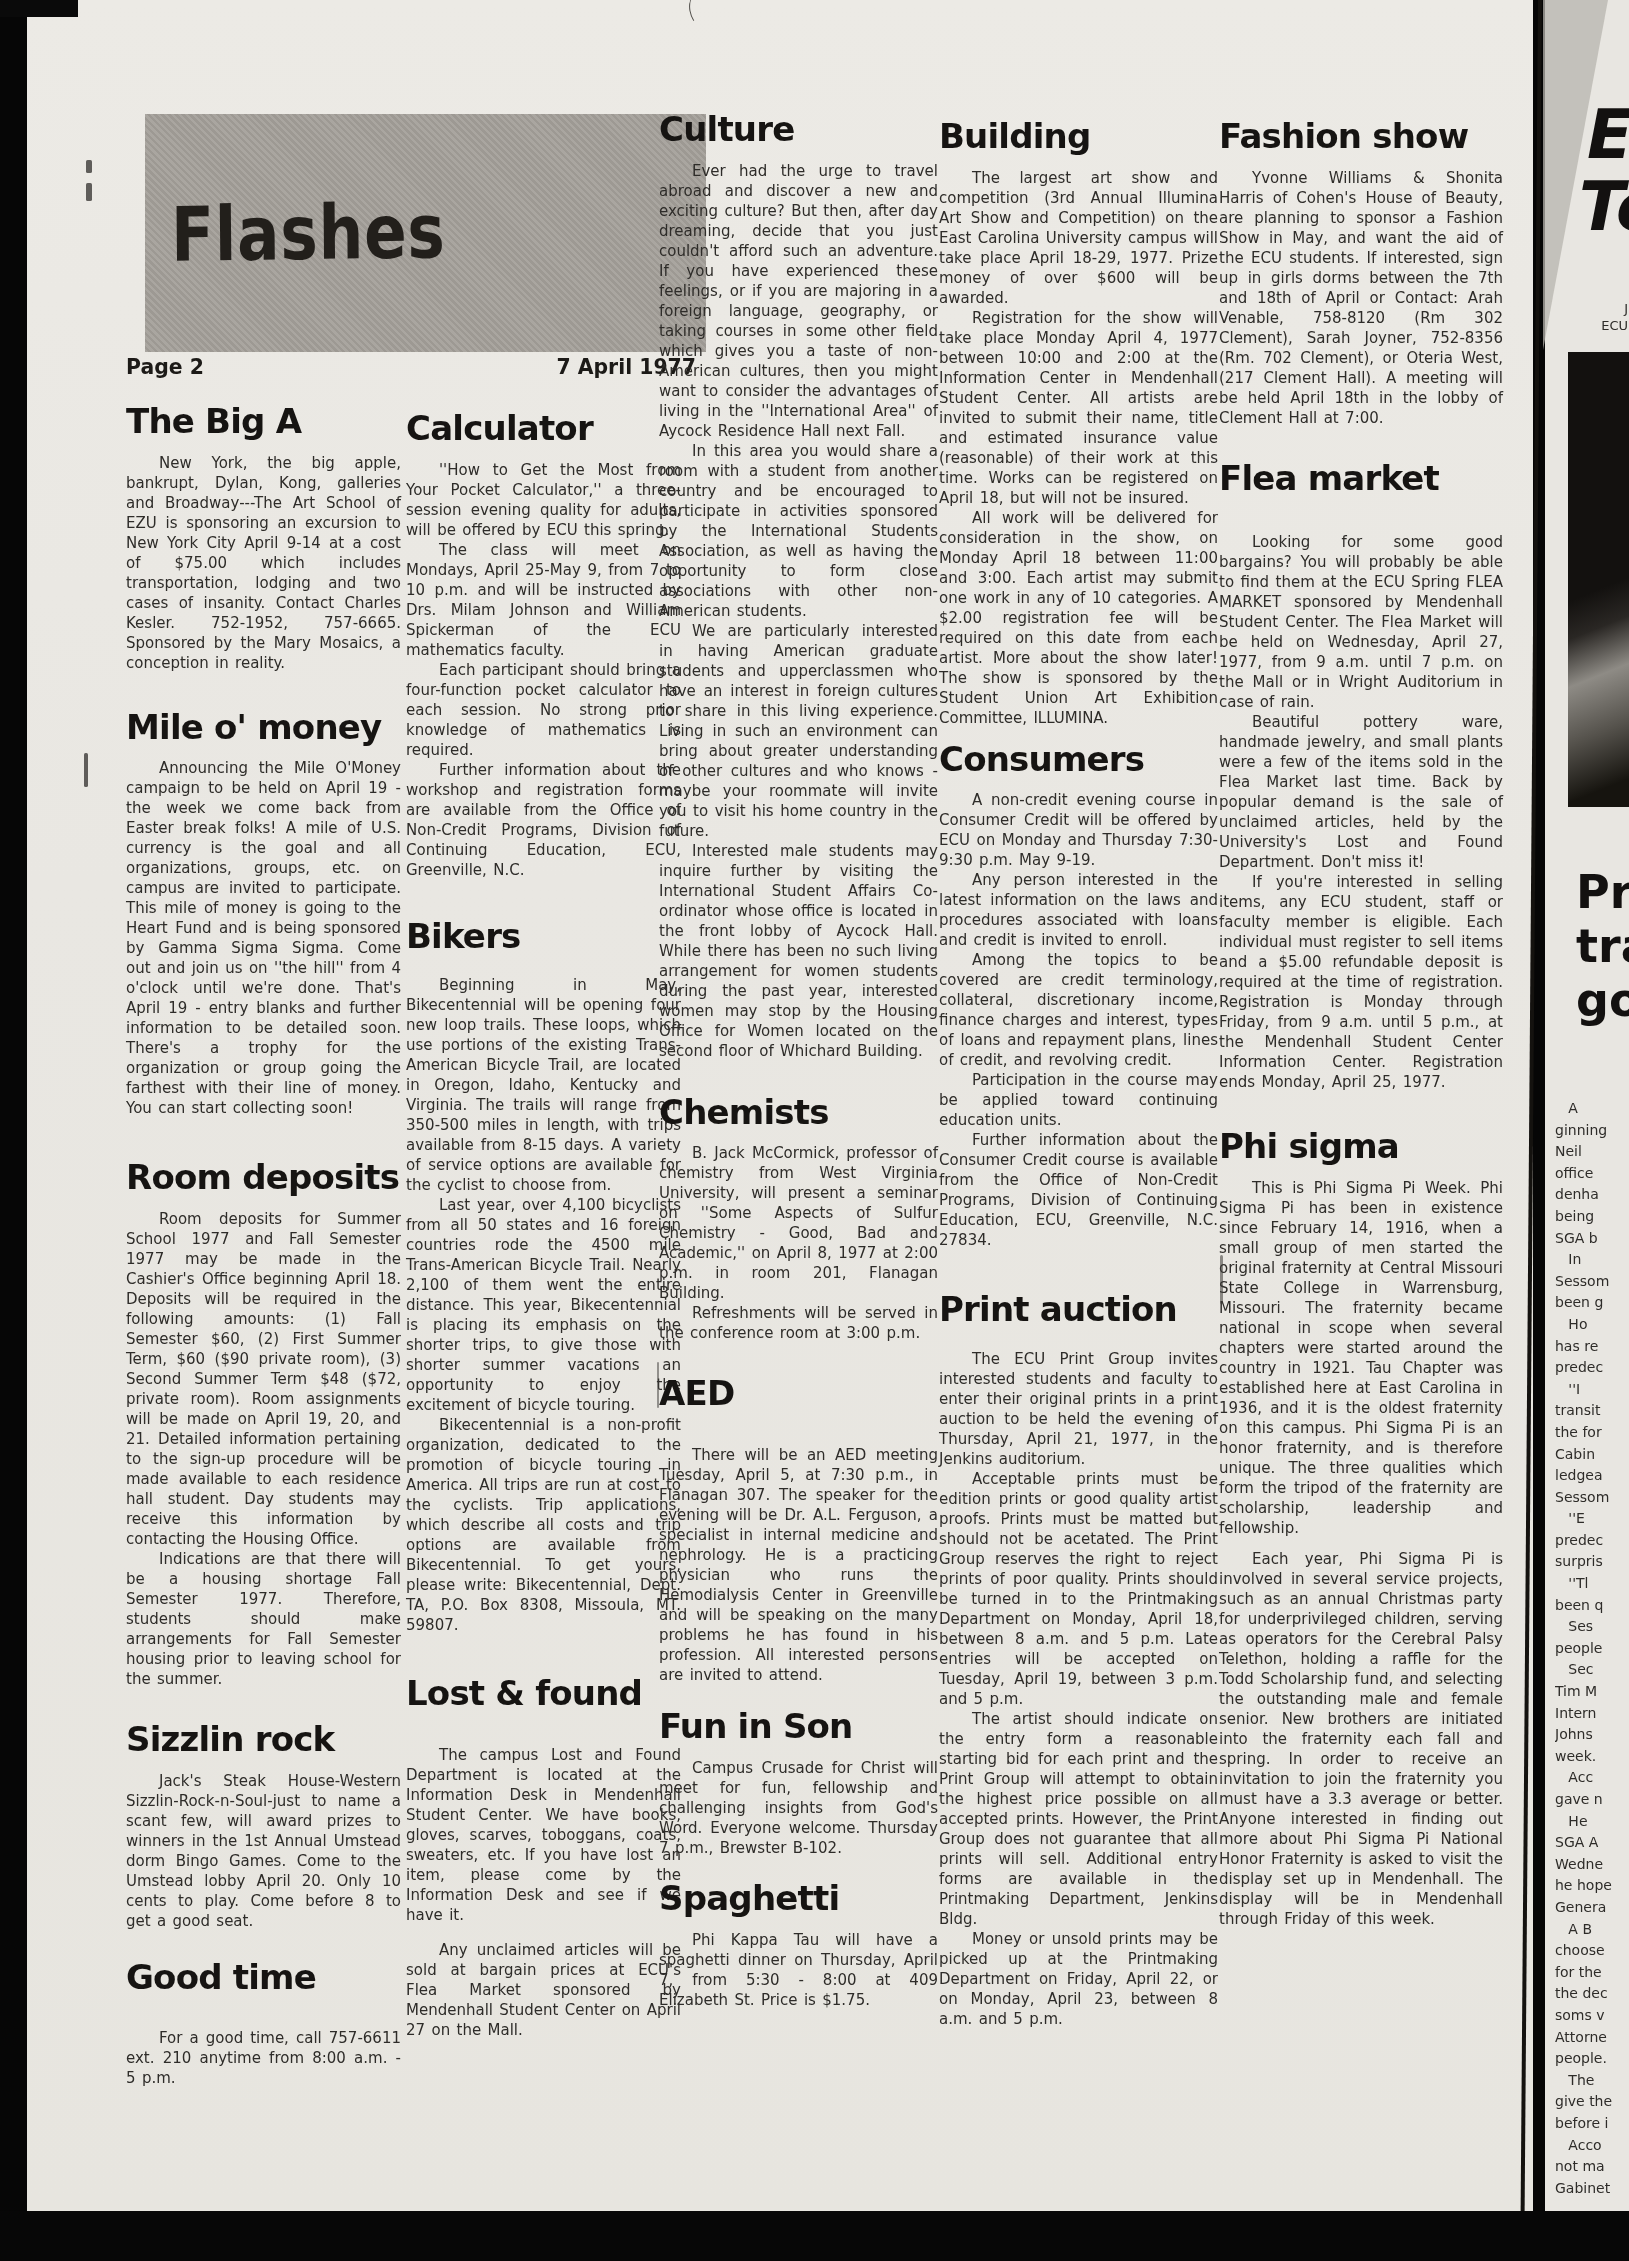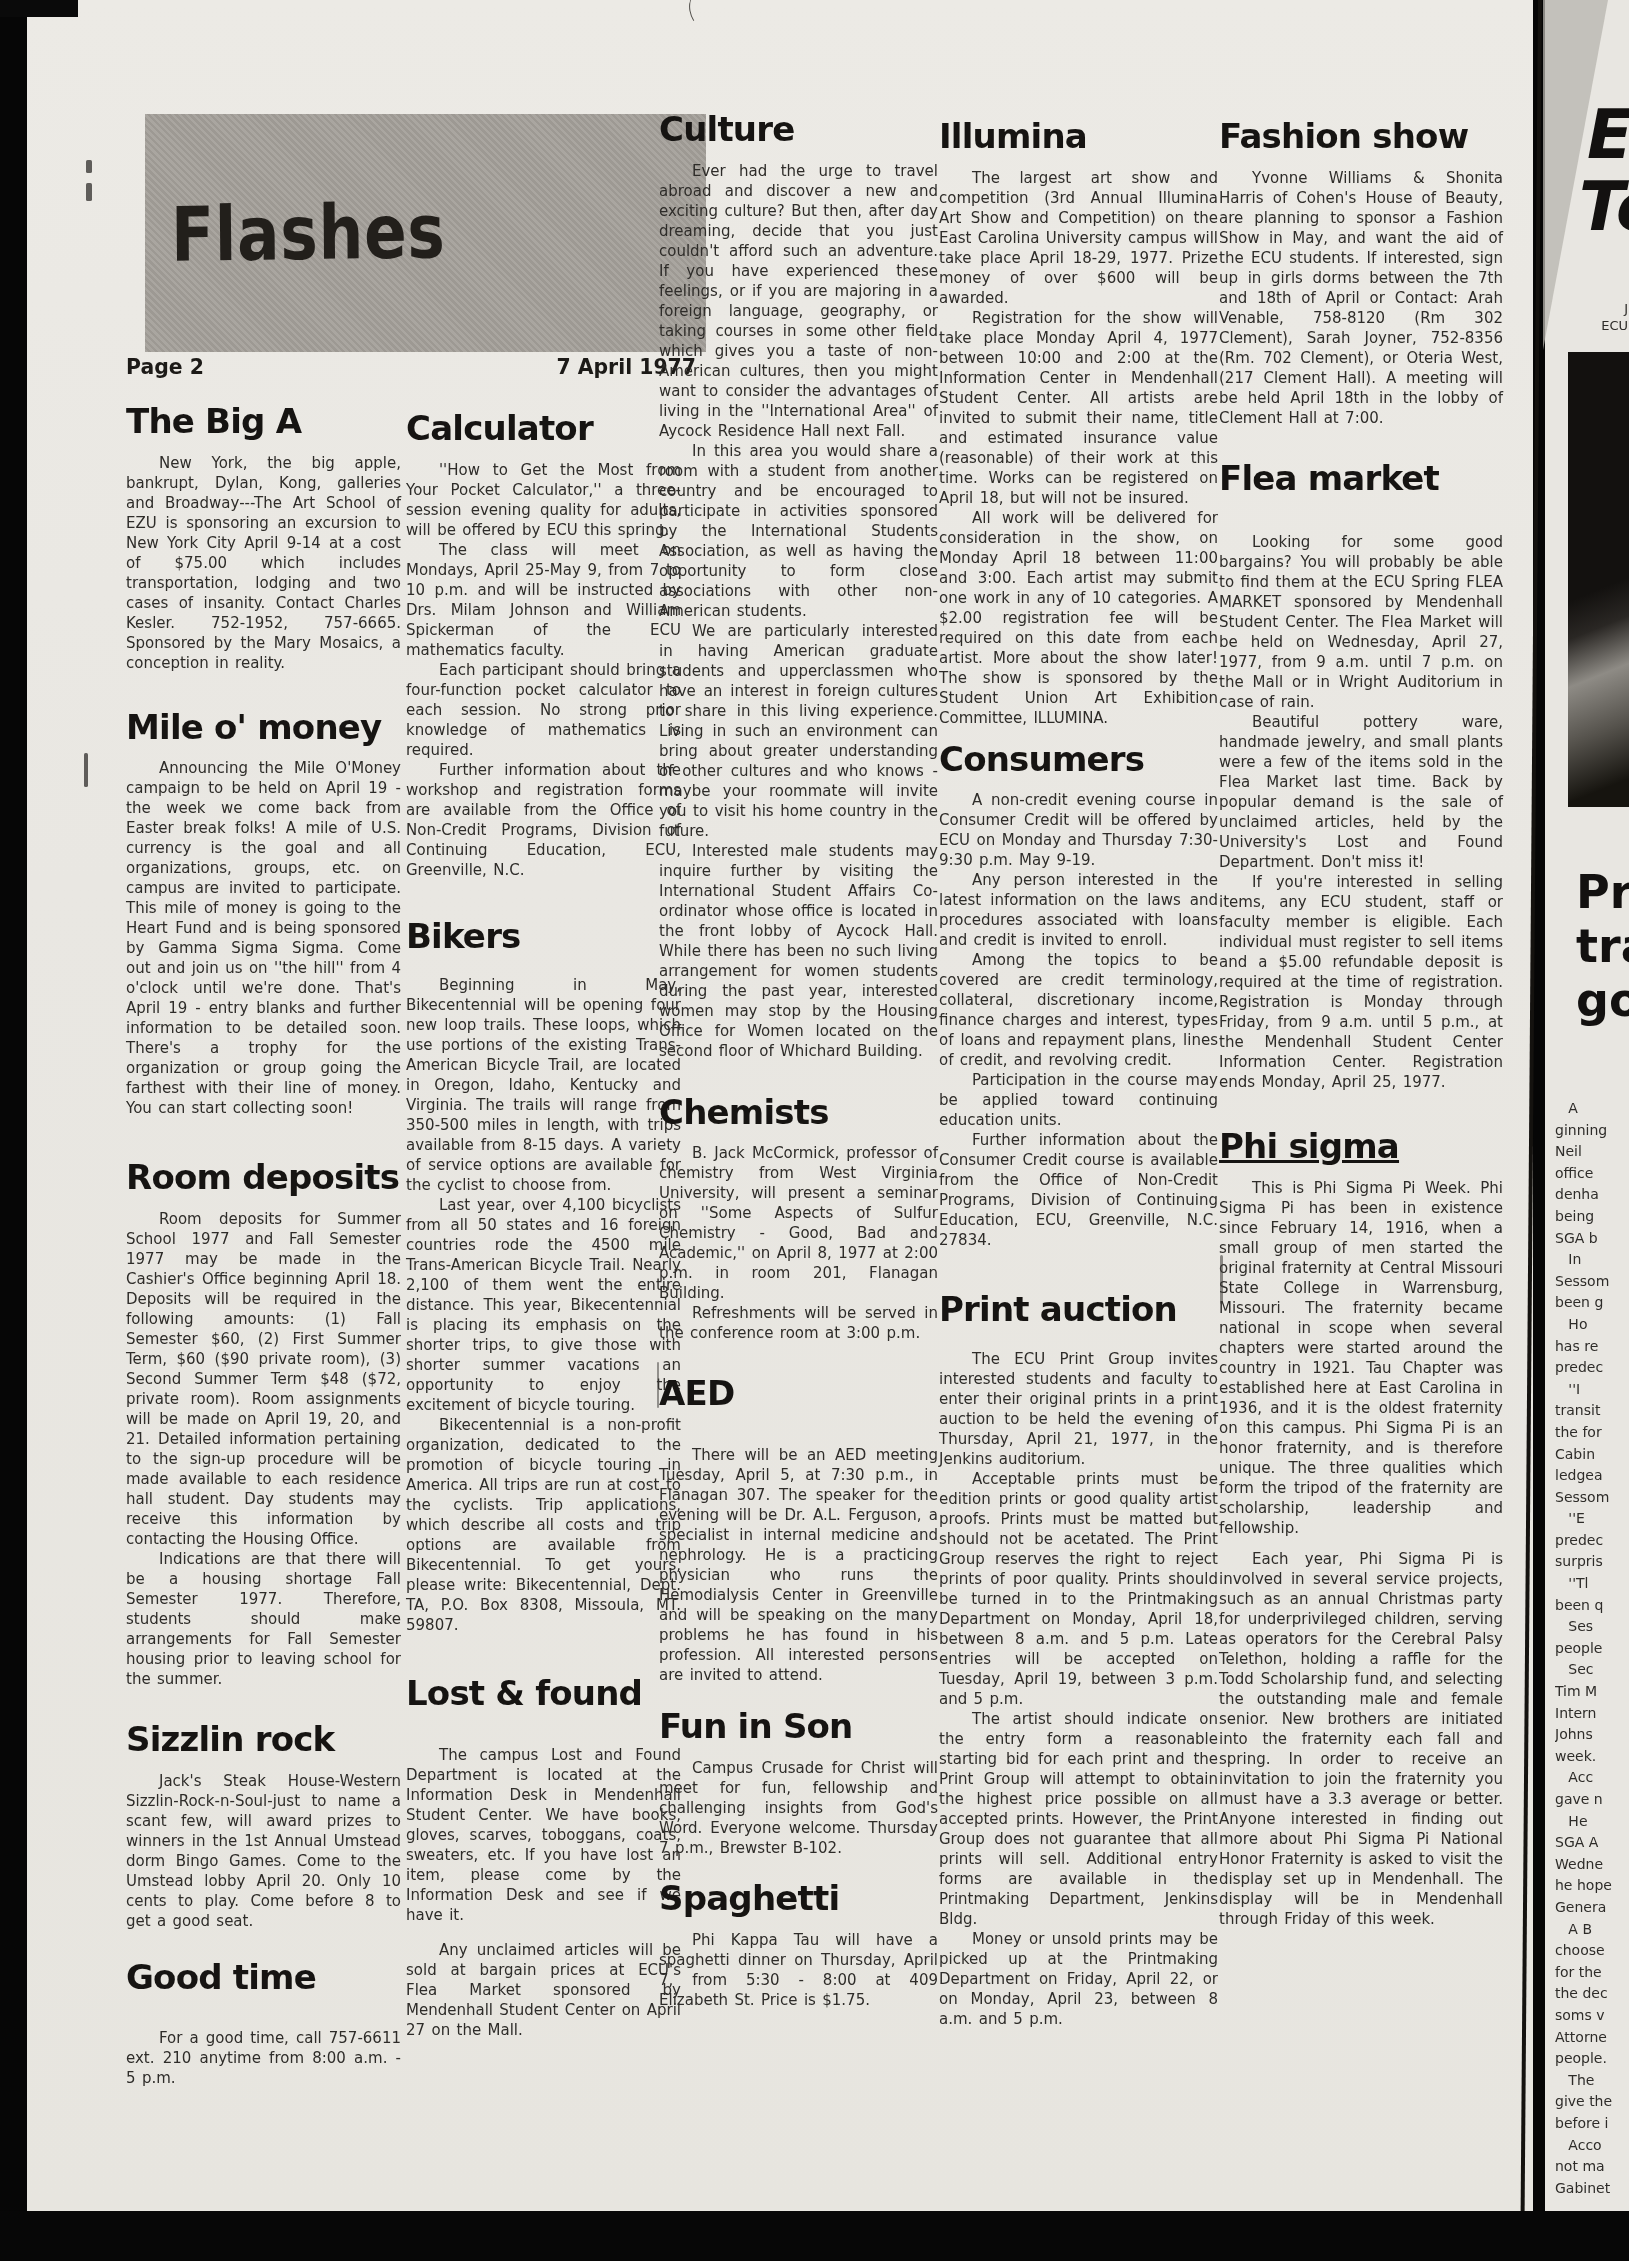--- a/index.html
+++ b/index.html
@@ -163,21 +163,21 @@
           <h2 style="margin-top: 24.4px;">Fun in Son</h2>
           <p>Campus Crusade for Christ will meet for fun, fellowship and challenging insights from God's Word. Everyone welcome. Thursday 7 p.m., Brewster B-102.</p>
         </section>
         <section>
           <h2 style="margin-top: 23px;">Spaghetti</h2>
           <p>Phi Kappa Tau will have a spaghetti dinner on Thursday, April 7, from 5:30 - 8:00 at 409 Elizabeth St. Price is $1.75.</p>
         </section>
       </div>
     <div class="col" id="col-3" style="left: 912px; top: 119px; width: 279px;">
         <section>
-          <h2>Illumina</h2>
+          <h2>Building</h2>
           <p>The largest art show and competition (3rd Annual Illumina Art Show and Competition) on the East Carolina University campus will take place April 18-29, 1977. Prize money of over $600 will be awarded.</p>
           <p>Registration for the show will take place Monday April 4, 1977 between 10:00 and 2:00 at the Information Center in Mendenhall Student Center. All artists are invited to submit their name, title and estimated insurance value (reasonable) of their work at this time. Works can be registered on April 18, but will not be insured.</p>
           <p>All work will be delivered for consideration in the show, on Monday April 18 between 11:00 and 3:00. Each artist may submit one work in any of 10 categories. A $2.00 registration fee will be required on this date from each artist. More about the show later! The show is sponsored by the Student Union Art Exhibition Committee, ILLUMINA.</p>
         </section>
         <section>
           <h2 style="margin-top: 14px;">Consumers</h2>
           <p>A non-credit evening course in Consumer Credit will be offered by ECU on Monday and Thursday 7:30-9:30 p.m. May 9-19.</p>
           <p>Any person interested in the latest information on the laws and procedures associated with loans and credit is invited to enroll.</p>
           <p>Among the topics to be covered are credit terminology, collateral, discretionary income, finance charges and interest, types of loans and repayment plans, lines of credit, and revolving credit.</p>
           <p>Participation in the course may be applied toward continuing education units.</p>
@@ -196,21 +196,21 @@
           <h2>Fashion show</h2>
           <p>Yvonne Williams &amp; Shonita Harris of Cohen's House of Beauty, are planning to sponsor a Fashion Show in May, and want the aid of the ECU students. If interested, sign up in girls dorms between the 7th and 18th of April or Contact: Arah Venable, 758-8120 (Rm 302 Clement), Sarah Joyner, 752-8356 (Rm. 702 Clement), or Oteria West, (217 Clement Hall). A meeting will be held April 18th in the lobby of Clement Hall at 7:00.</p>
         </section>
         <section>
           <h2 style="margin-top: 33px; margin-bottom: 36px;">Flea market</h2>
           <p>Looking for some good bargains? You will probably be able to find them at the ECU Spring FLEA MARKET sponsored by Mendenhall Student Center. The Flea Market will be held on Wednesday, April 27, 1977, from 9 a.m. until 7 p.m. on the Mall or in Wright Auditorium in case of rain.</p>
           <p>Beautiful pottery ware, handmade jewelry, and small plants were a few of the items sold in the Flea Market last time. Back by popular demand is the sale of unclaimed articles, held by the University's Lost and Found Department. Don't miss it!</p>
           <p>If you're interested in selling items, any ECU student, staff or faculty member is eligible. Each individual must register to sell items and a $5.00 refundable deposit is required at the time of registration. Registration is Monday through Friday, from 9 a.m. until 5 p.m., at the Mendenhall Student Center Information Center. Registration ends Monday, April 25, 1977.</p>
         </section>
         <section>
-          <h2 style="margin-top: 37px;  text-decoration: underline;">Phi sigma</h2>
+          <h2 style="margin-top: 37px; ">Phi sigma</h2>
           <p>This is Phi Sigma Pi Week. Phi Sigma Pi has been in existence since February 14, 1916, when a small group of men started the original fraternity at Central Missouri State College in Warrensburg, Missouri. The fraternity became national in scope when several chapters were started around the country in 1921. Tau Chapter was established here at East Carolina in 1936, and it is the oldest fraternity on this campus. Phi Sigma Pi is an honor fraternity, and is therefore unique. The three qualities which form the tripod of the fraternity are scholarship, leadership and fellowship.</p>
           <p style="margin-top: 11.4px;">Each year, Phi Sigma Pi is involved in several service projects, such as an annual Christmas party for underprivileged children, serving as operators for the Cerebral Palsy Telethon, holding a raffle for the Todd Scholarship fund, and selecting the outstanding male and female senior. New brothers are initiated into the fraternity each fall and spring. In order to receive an invitation to join the fraternity you must have a 3.3 average or better. Anyone interested in finding out more about Phi Sigma Pi National Honor Fraternity is asked to visit the display set up in Mendenhall. The display will be in Mendenhall through Friday of this week.</p>
         </section>
       </div>
 
     <div class="curl-top"></div>
     <div class="mark" style="left:59px; top:160px; width:5.7px; height:13px;"></div>
     <div class="mark" style="left:59px; top:183px; width:5.7px; height:18px;"></div>
     <div class="mark" style="left:57px; top:753px; width:4.1px; height:34px;"></div>
     <div class="mark" style="left:630px; top:1362px; width:2.4px; height:46px; opacity:.5;"></div>

